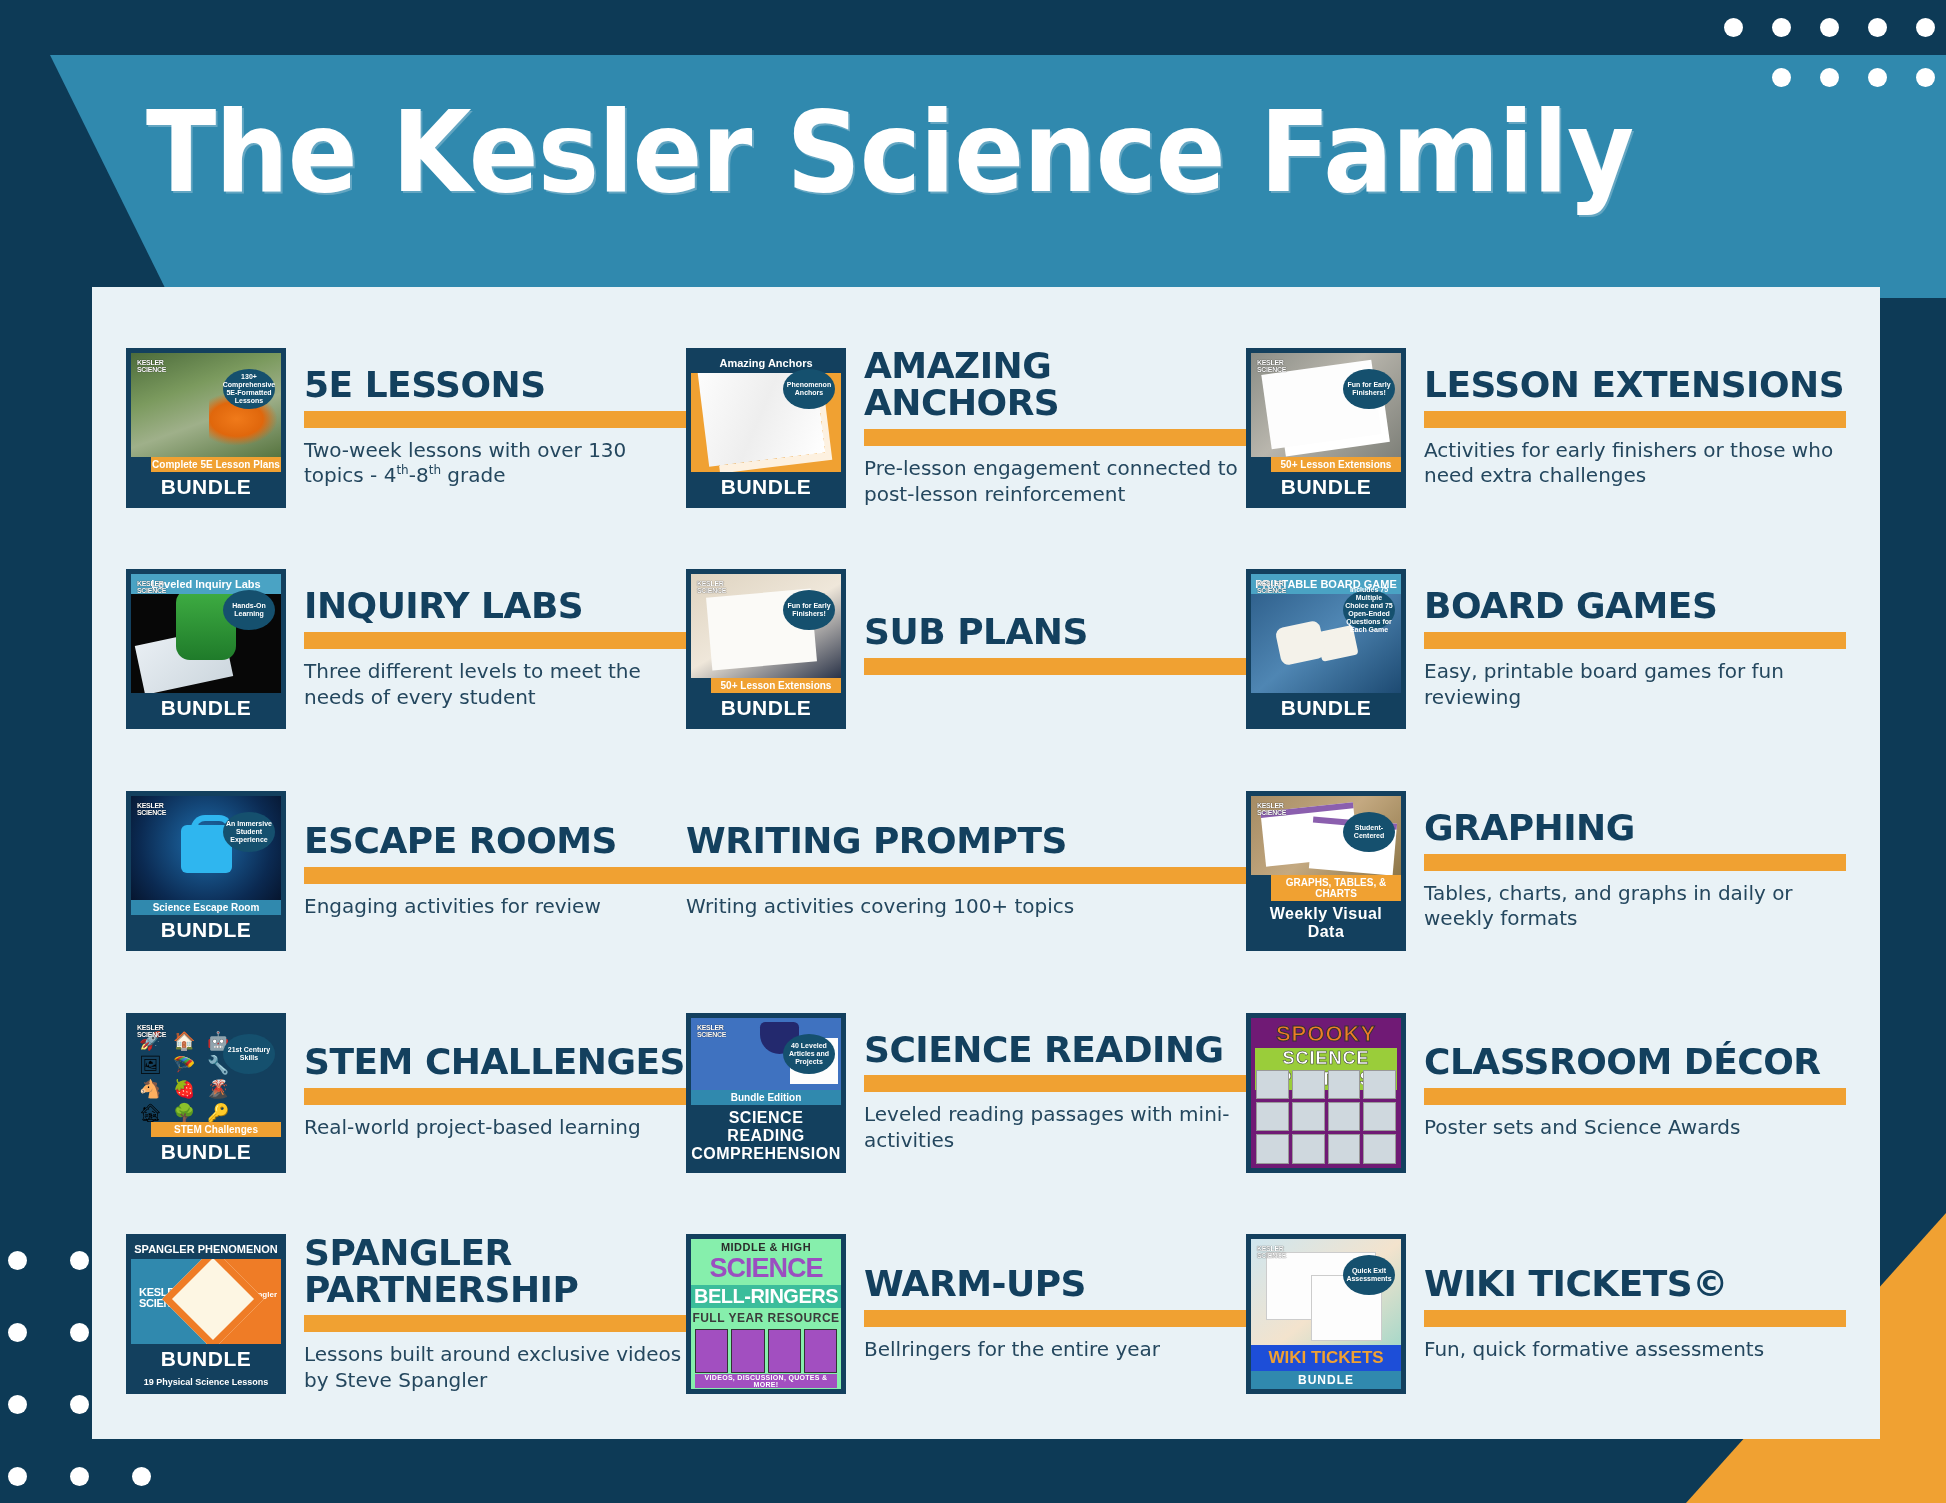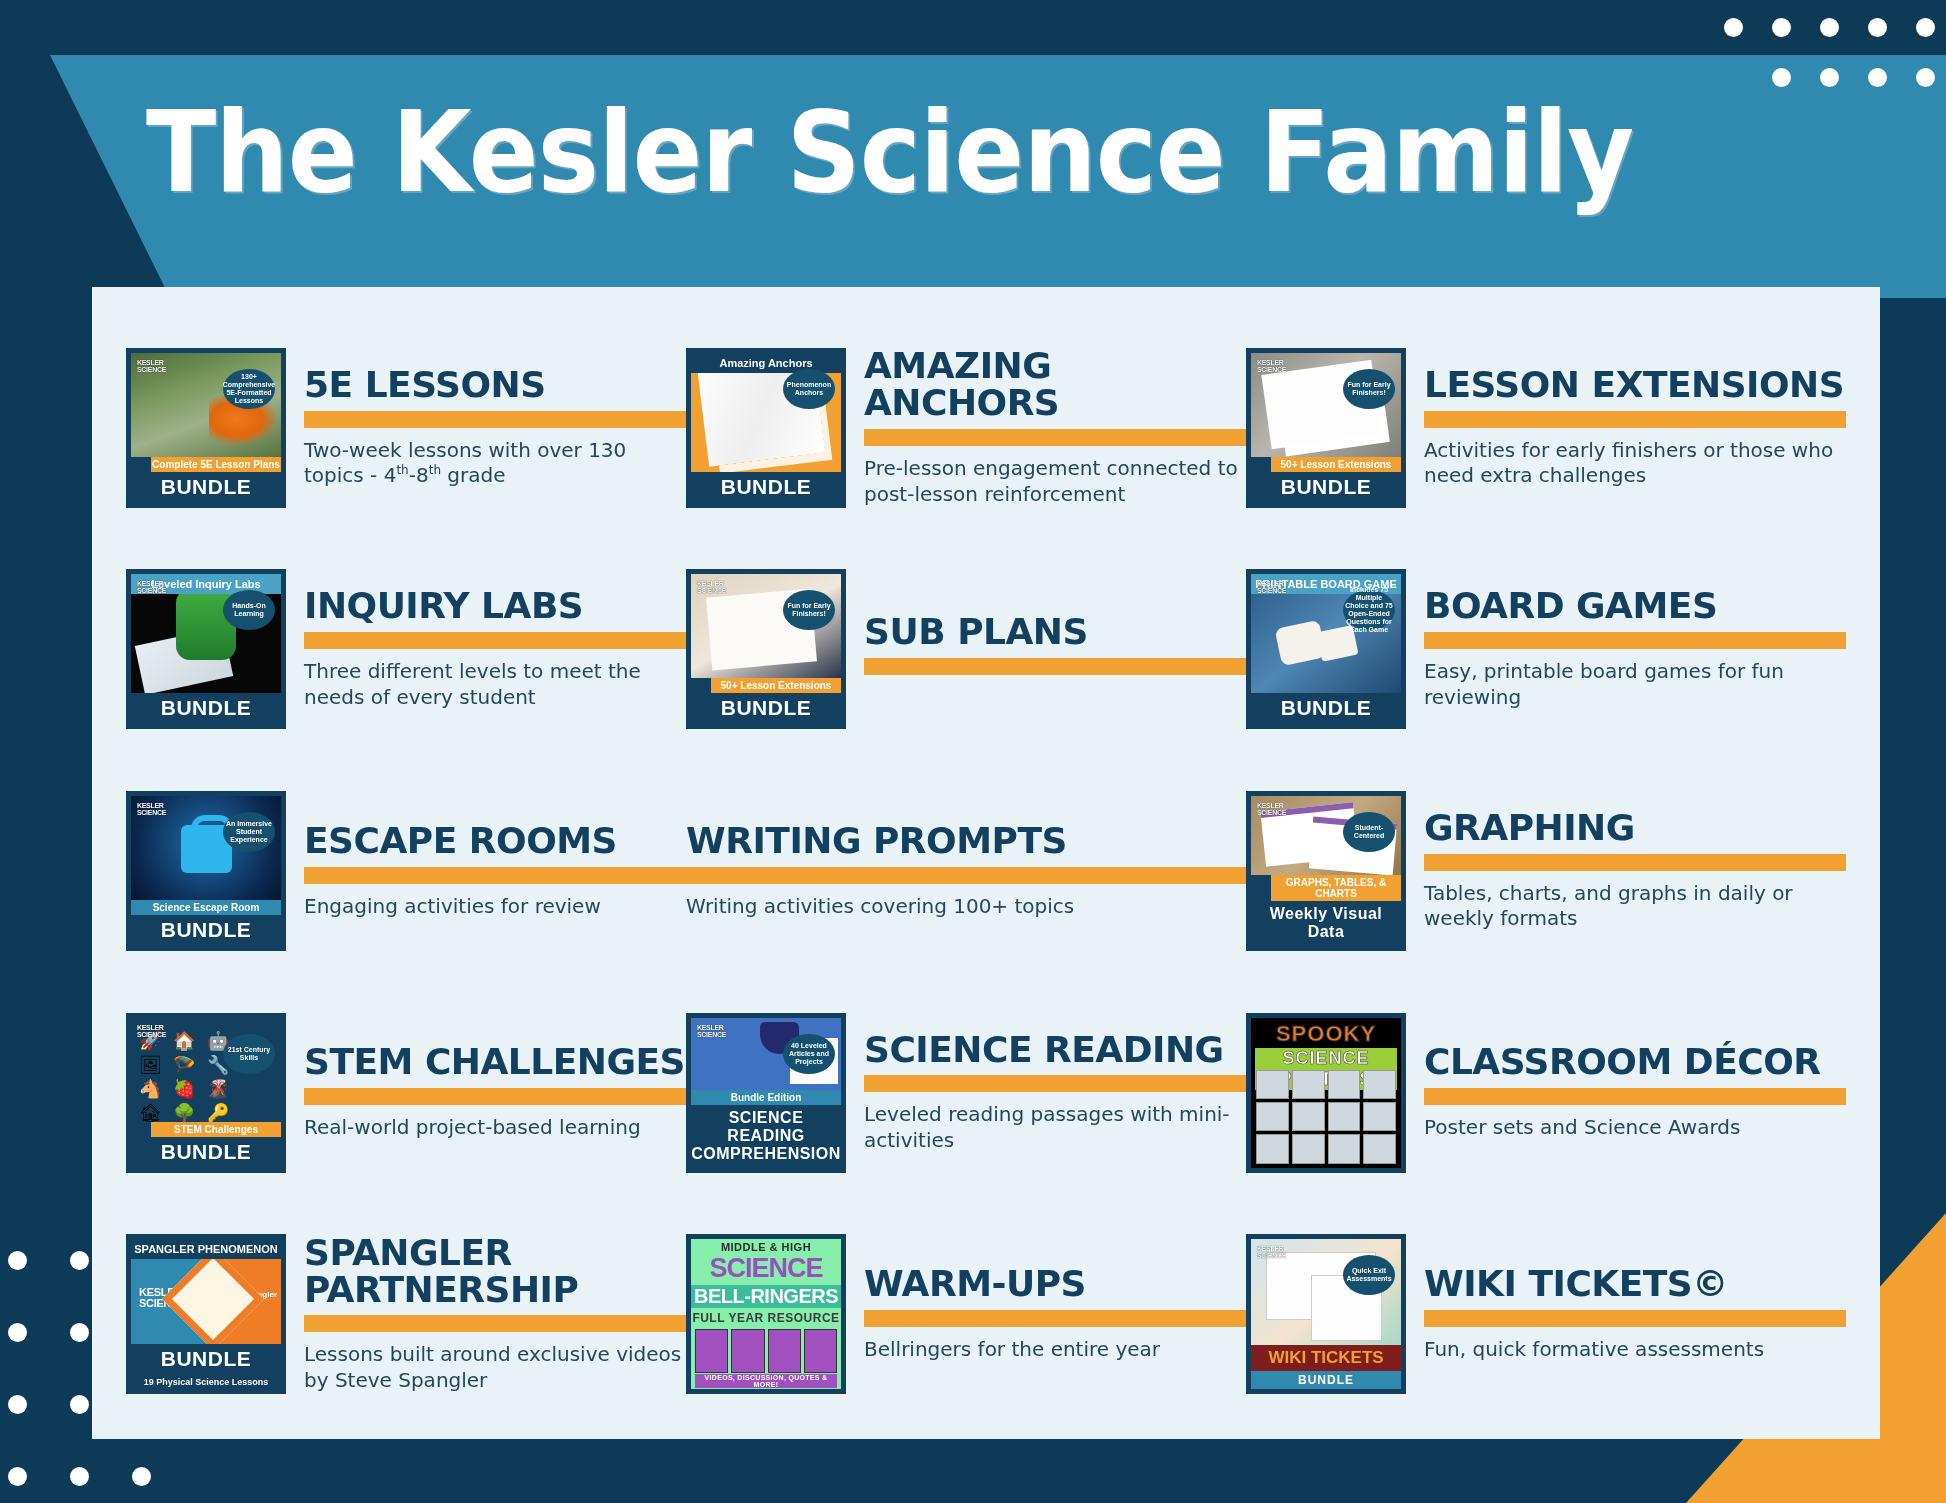--- a/index.html
+++ b/index.html
@@ -142,21 +142,21 @@
   .a-stem{background:#13405e;}
   .a-stem .icons{
     position:absolute;left:8px;top:14px;width:96px;
     display:grid;grid-template-columns:repeat(3,1fr);gap:6px;font-size:18px;line-height:1;
   }
   .a-reading{background:#3f72c0;}
   .a-reading:after{content:"";position:absolute;left:46%;top:6%;width:26%;height:44%;
     background:#23296e;border-radius:6px 6px 22px 22px;}
   .a-reading:before{content:"";position:absolute;left:66%;top:28%;width:32%;height:64%;
     background:#fdfdfd;}
-  .a-spooky{background:#000000;}
+  .a-spooky{background:#701a75;}
   .a-spooky .sp{
     position:absolute;left:4px;right:4px;top:3px;text-align:center;
     color:#ef7c26;font-size:22px;font-weight:bold;letter-spacing:1px;
     -webkit-text-stroke:1px #333;
   }
   .a-spooky .sp2{
     position:absolute;left:4px;right:4px;top:30px;text-align:center;background:#9acd3a;
     color:#fff;font-size:18px;font-weight:bold;letter-spacing:1px;
     -webkit-text-stroke:.5px #333;
   }
@@ -186,21 +186,21 @@
   .a-warm .tiles{position:absolute;left:4px;right:4px;top:90px;bottom:16px;
     display:grid;grid-template-columns:repeat(4,1fr);gap:3px;}
   .a-warm .tiles i{display:block;background:#a24fc0;border:1px solid #333;}
   .a-warm .w5{position:absolute;left:4px;right:4px;bottom:1px;text-align:center;
     font-size:7px;font-weight:bold;color:#fff;background:#a24fc0;letter-spacing:.3px;}
   .a-wiki{background:linear-gradient(140deg,#cfe6ef,#f3e3cd 55%,#a8d8c9);}
   .a-wiki:after{content:"";position:absolute;left:10%;top:12%;width:72%;height:62%;
     background:#fdfdfd;border:1px solid #ccc;}
   .a-wiki:before{content:"";position:absolute;left:40%;top:34%;width:46%;height:60%;
     background:#fdfdfd;border:1px solid #ccc;z-index:2;}
-  .strip.wiki{background:#7f1d1d;color:#f0a132;font-size:17px;padding:3px 0;}
+  .strip.wiki{background:#1d4ed8;color:#f0a132;font-size:17px;padding:3px 0;}
   .strip.wikib{background:#3089ae;color:#fff;font-size:12px;letter-spacing:1px;padding:2px 0;}
 </style>
 </head>
 <body>
 
 <div class="bg-dark"></div>
 <div class="band-teal"></div>
 <div class="dots-tr" id="dotsTR">
     <div class="dot" style="left: 0px; top: 0px;"></div>
     <div class="dot" style="left: 48px; top: 0px;"></div>

